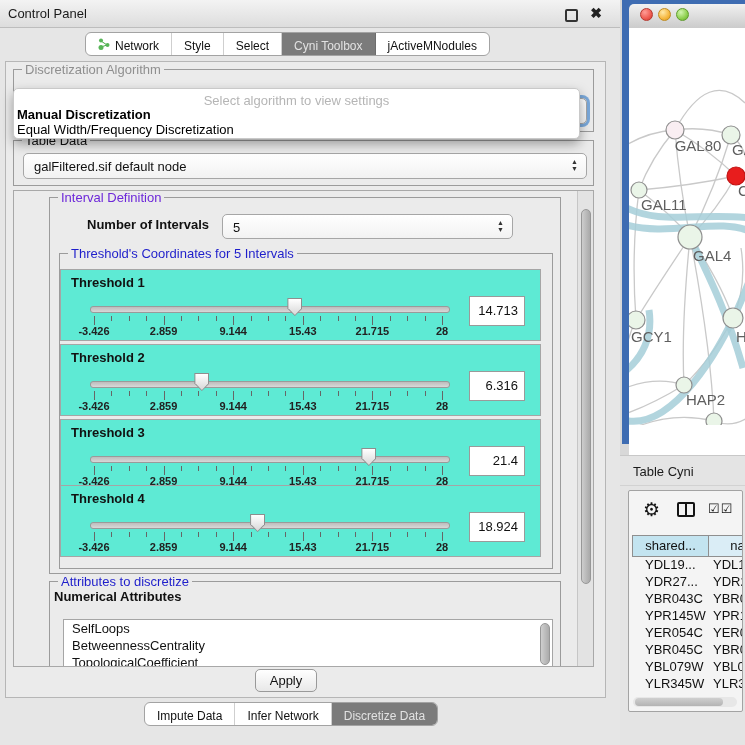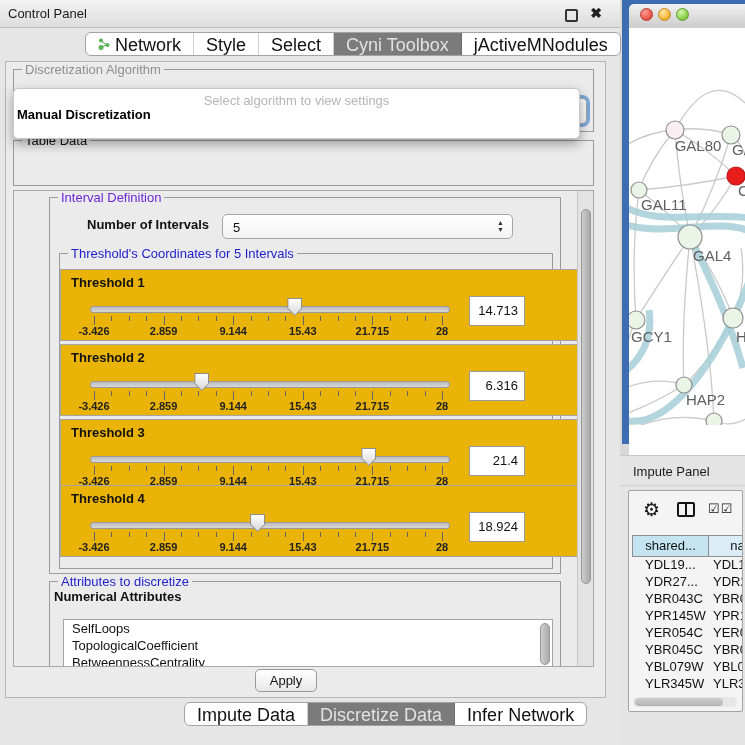--- a/index.html
+++ b/index.html
@@ -3,21 +3,21 @@
 <meta charset="utf-8">
 <style>
   html,body{margin:0;padding:0;}
   body{width:745px;height:745px;background:#d8d8d8;font-family:"Liberation Sans",sans-serif;position:relative;overflow:hidden;-webkit-font-smoothing:antialiased;}
   
   #left{position:absolute;left:0;top:0;width:620px;height:745px;background:#e6e6e6;}
   #titlebar{position:absolute;left:0;top:0;width:620px;height:27px;background:linear-gradient(#f3f3f3,#dddddd);border-bottom:1px solid #bdbdbd;}
   #titlebar .title{position:absolute;left:8px;top:6px;font-size:13px;color:#1a1a1a;}
   .float-ico{position:absolute;right:42px;top:9px;width:9px;height:9px;border:2px solid #333;border-radius:2px;}
   .close-ico{position:absolute;right:18px;top:5px;font-size:14px;font-weight:bold;color:#222;}
-  .tabgroup{position:absolute;display:flex;background:#fff;border:1px solid #a3a3a3;border-radius:6px;overflow:hidden;font-size:18px;height:24px;box-sizing:border-box;}
+  .tabgroup{position:absolute;display:flex;background:#fff;border:1px solid #a3a3a3;border-radius:6px;overflow:hidden;font-size:12px;height:24px;box-sizing:border-box;}
   .seg{padding:3px 12px 0 12px;border-right:1px solid #cfcfcf;color:#111;display:flex;align-items:center;gap:5px;white-space:nowrap;}
   .seg:last-child{border-right:none;text-align:center;}
   .seg.sel{background:#7b7b7b;color:#e2e2e2;border-right-color:#6d6d6d;}
   #outerpanel{position:absolute;left:5px;top:61px;width:601px;height:637px;background:#ebebeb;border:1px solid #b6b6b6;box-sizing:border-box;}
   .group{position:absolute;border:1px solid #9b9b9b;box-sizing:border-box;}
   .group>.gtitle{position:absolute;top:-8px;left:8px;background:#ebebeb;padding:0 3px;font-size:13px;}
   .gtitle.gray{color:#8f8f8f;}
   .gtitle.green{color:#6d28d9;}
   .gtitle.blue{color:#1e1ecb;}
   .combo{position:absolute;background:linear-gradient(#ffffff,#f2f2f2);border:1px solid #a6a6a6;border-radius:5px;box-sizing:border-box;font-size:13px;color:#111;}
@@ -25,21 +25,21 @@
   .stepper{position:absolute;right:8px;top:4px;display:flex;flex-direction:column;align-items:center;line-height:7px;font-size:7px;color:#333;}
   #algo-combo{box-shadow:0 0 0 3px #7aa8d9;}
   #popup{position:absolute;left:13px;top:88px;width:565px;height:49px;background:#fff;border:1px solid #c9c9c9;border-radius:5px;box-shadow:0 5px 12px rgba(0,0,0,.35);z-index:30;font-size:13px;}
   #popup .ph{position:absolute;left:0;top:4px;width:100%;text-align:center;color:#b5b5b5;}
   #popup .opt1{position:absolute;left:3px;top:18px;font-weight:bold;color:#000;}
   #popup .opt2{position:absolute;left:3px;top:33px;color:#000;}
   #scrollarea{position:absolute;left:13px;top:190px;width:581px;height:477px;border:1px solid #a8a8a8;background:#ebebeb;box-sizing:border-box;overflow:hidden;}
   .vsb-track{position:absolute;right:0;top:0;width:15px;height:100%;background:#e3e3e3;border-left:1px solid #c6c6c6;}
   .vsb-thumb{position:absolute;right:2px;width:10px;border-radius:5px;background:linear-gradient(90deg,#cdcdcd,#a9a9a9);border:1px solid #979797;box-sizing:border-box;}
   .boldlbl{font-weight:bold;font-size:13px;color:#111;position:absolute;}
-  .thresh-panel{position:absolute;left:46px;width:568px;height:72px;border:1px solid #a5a5a5;background:#eab308;box-sizing:border-box;}
+  .thresh-panel{position:absolute;left:46px;width:481px;height:72px;border:1px solid #a5a5a5;background:#5eead4;box-sizing:border-box;}
   .thresh-title{position:absolute;left:10px;top:5px;font-weight:bold;font-size:13px;color:#111;}
   .track{position:absolute;left:29px;top:36px;width:358px;height:5px;border:1px solid #9a9a9a;border-radius:3px;background:linear-gradient(#bdbdbd,#d8d8d8);}
   .tick{position:absolute;width:1px;background:#666;}
   .tick-label{position:absolute;top:55px;width:44px;text-align:center;font-size:11px;font-weight:bold;color:#222;}
   .thumb-o{position:absolute;top:28px;width:15px;height:18px;clip-path:polygon(0 0,100% 0,100% 58%,50% 100%,0 58%);background:#8e8e8e;}
   .thumb-i{position:absolute;left:1px;top:1px;width:13px;height:16px;clip-path:polygon(0 0,100% 0,100% 58%,50% 100%,0 58%);background:linear-gradient(#ffffff,#d7d7d7);}
   .valuebox{position:absolute;left:408px;top:26px;width:56px;height:30px;background:#fff;border:1px solid #9a9a9a;box-sizing:border-box;font-size:13px;color:#111;text-align:right;line-height:28px;padding-right:6px;}
   #attr-list{position:absolute;left:49px;top:428px;width:490px;height:60px;background:#fff;border:1px solid #a5a5a5;box-sizing:border-box;overflow:hidden;}
   #attr-list .item{font-size:13px;color:#111;line-height:17px;padding-left:8px;white-space:nowrap;}
   #attr-list .lsb{position:absolute;right:2px;top:3px;width:10px;height:42px;border-radius:5px;background:linear-gradient(90deg,#cfcfcf,#ababab);border:1px solid #979797;box-sizing:border-box;}
@@ -117,24 +117,32 @@
       <span class="stepper">
           <span>▲</span>
           <span>▼</span>
         </span>
     </div>
   </div>
 
   <div id="popup">
     <div class="ph">Select algorithm to view settings</div>
     <div class="opt1">Manual Discretization</div>
+    <div class="opt2">Equal Width/Frequency Discretization</div>
   </div>
 
   <div class="group" style="left:13px;top:140px;width:581px;height:46px;">
     <span class="gtitle" style="color:#111;">Table Data</span>
+    <div class="combo" style="left:9px;top:12px;width:564px;height:26px;">
+      <span class="ctext">galFiltered.sif default node</span>
+      <span class="stepper">
+          <span>▲</span>
+          <span>▼</span>
+        </span>
+    </div>
   </div>
 
   <div id="scrollarea">
 
     <div class="group" style="left:35px;top:6px;width:512px;height:377px;">
       <span class="gtitle green">Interval Definition</span>
     </div>
     <span class="boldlbl" style="left:73px;top:26px;">Number of Intervals</span>
     <div class="combo" style="left:208px;top:23px;width:291px;height:25px;">
       <span class="ctext">5</span>
@@ -288,41 +296,41 @@
         </div>
       </div>
 
     <div class="group" style="left:35px;top:390px;width:512px;height:160px;">
       <span class="gtitle blue">Attributes to discretize</span>
     </div>
     <span class="boldlbl" style="left:40px;top:398px;">Numerical Attributes</span>
     <div id="attr-list">
 
     <div class="item">SelfLoops</div>
+        <div class="item">BetweennessCentrality</div>
         <div class="item">TopologicalCoefficient</div>
-        <div class="item">BetweennessCentrality</div>
         <div class="lsb"></div>
       </div>
 
     <div class="vsb-track">
       <div class="vsb-thumb" style="top:18px;height:375px;"></div>
     </div>
   </div>
 
   <div class="push-btn" style="left:255px;top:669px;width:62px;height:23px;line-height:21px;">Apply</div>
 
-  <div class="tabgroup" id="bottom-tabs" style="left:144px;top:702px;margin-left:40px;">
+  <div class="tabgroup" id="bottom-tabs" style="left:144px;top:702px;">
       <div class="seg">
         <span>Impute Data</span>
+      </div>
+      <div class="seg">
+        <span>Infer Network</span>
       </div>
       <div class="seg sel">
         <span>Discretize Data</span>
-      </div>
-      <div class="seg">
-        <span>Infer Network</span>
       </div>
     </div>
 </div>
 
 <div id="netwin"></div>
 <div id="net-titlebar">
   <span class="light red"></span>
   <span class="light yellow"></span>
   <span class="light green"></span>
 </div>
@@ -368,21 +376,21 @@
       <text x="103" y="127" font-size="15" fill="#5f5f5f" text-anchor="start">GA</text>
       <text x="109" y="168" font-size="15" fill="#5f5f5f" text-anchor="start">C</text>
       <text x="12" y="182" font-size="15" fill="#5f5f5f" text-anchor="start">GAL11</text>
       <text x="64" y="233" font-size="15" fill="#5f5f5f" text-anchor="start">GAL4</text>
       <text x="2" y="314" font-size="15" fill="#5f5f5f" text-anchor="start">GCY1</text>
       <text x="107" y="314" font-size="15" fill="#5f5f5f" text-anchor="start">H</text>
       <text x="57" y="377" font-size="15" fill="#5f5f5f" text-anchor="start">HAP2</text>
     </svg></div>
 
 <div id="tp-bar">
-  <span class="title">Impute Panel</span>
+  <span class="title">Table Cyni</span>
 </div>
 <div id="right-bg"></div>
 <div id="tp-box">
   <div id="tp-toolbar">
     <span class="gear">⚙</span>
     <span class="colico"></span>
     <span class="checks">☑☑</span>
   </div>
   <div id="tp-table">
     <div class="hcell c1">shared...</div>

